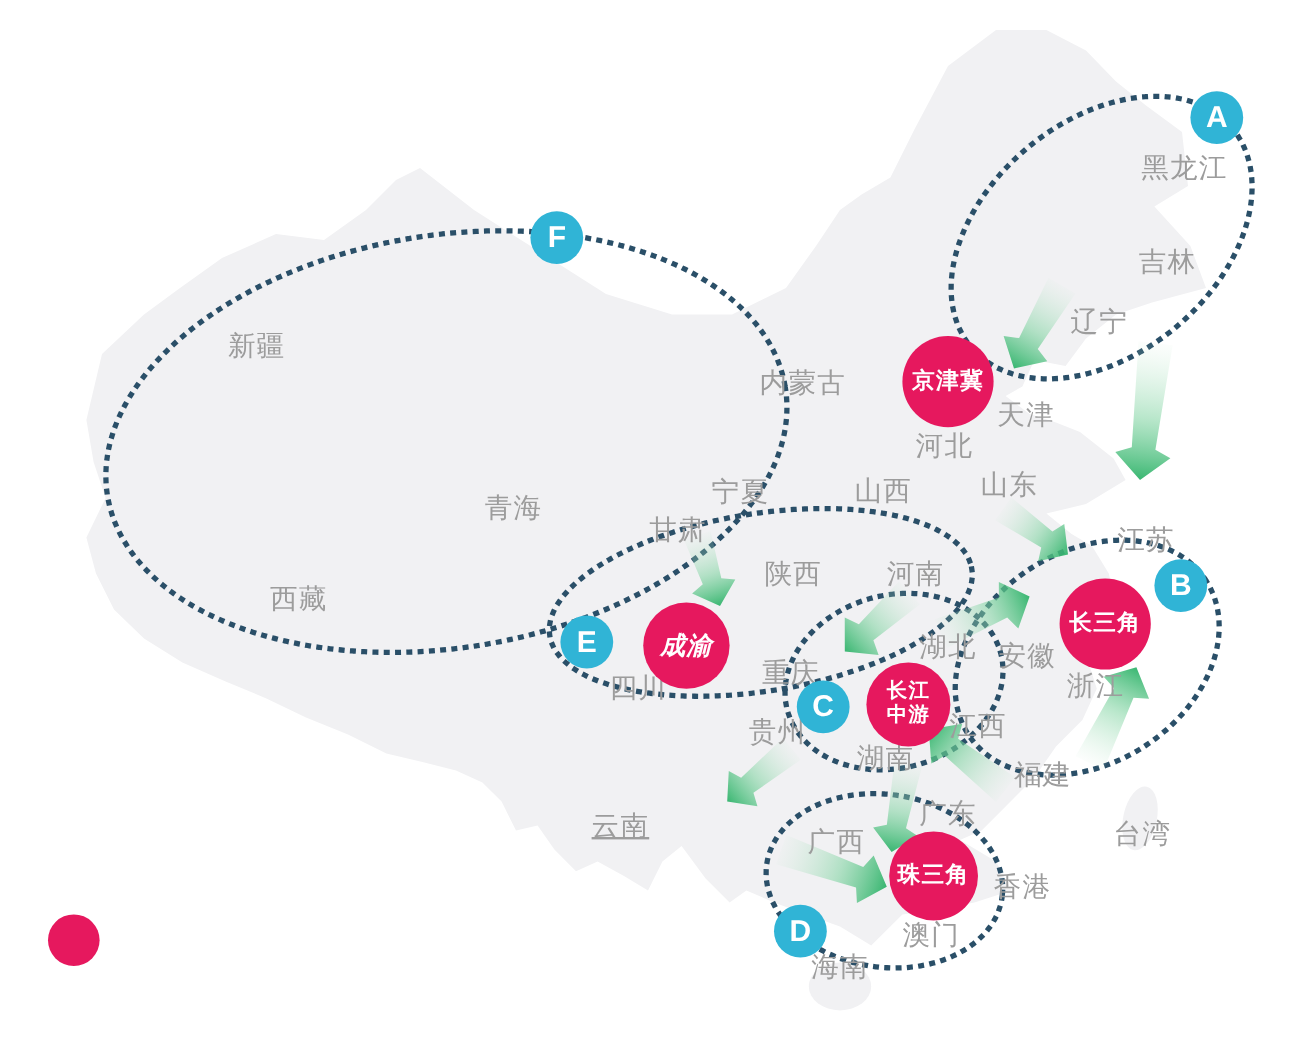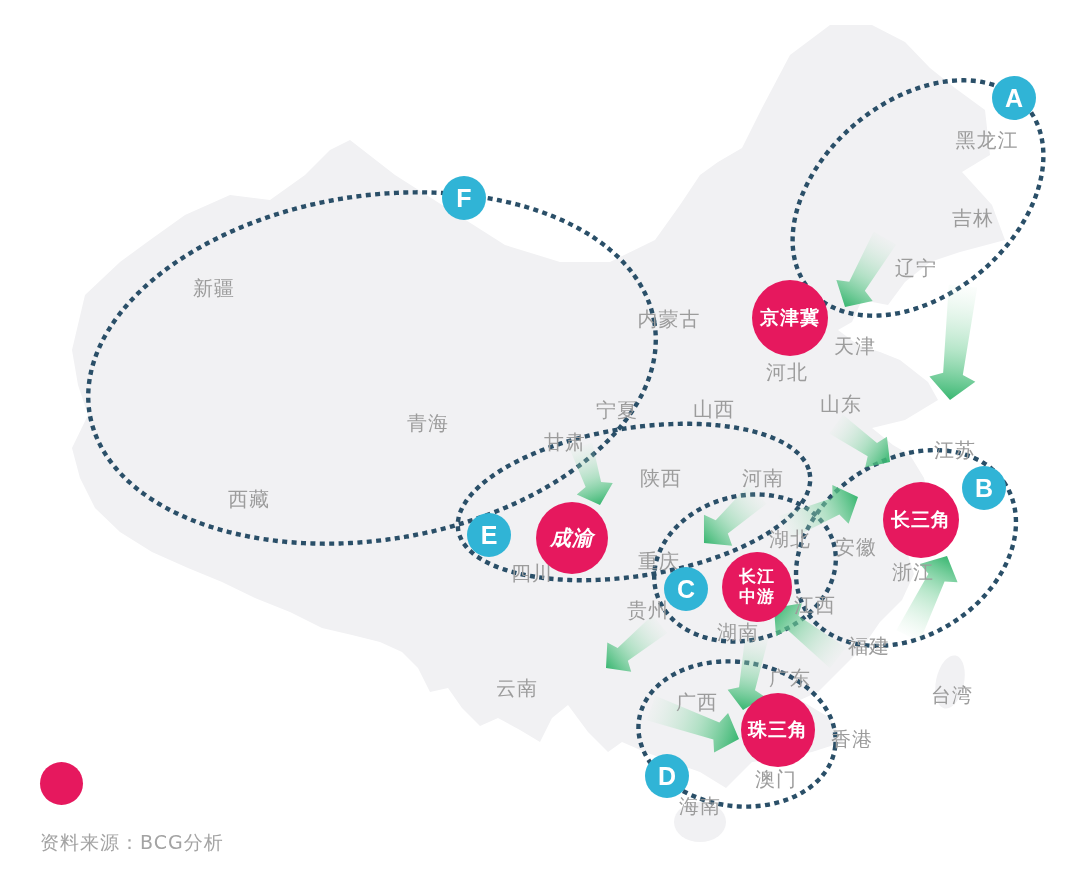--- a/index.html
+++ b/index.html
@@ -8,21 +8,21 @@
     --ring:#2a4f68;
     --prov:#9c9c9c;
     --land:#f1f1f3;
   }
   html,body{margin:0;padding:0;background:#ffffff;}
   body{font-family:"DejaVu Sans","Liberation Sans",sans-serif;}
   .stage{position:relative;width:1080px;height:882px;background:#ffffff;overflow:hidden;}
   .stage svg{position:absolute;left:0;top:0;}
   .prov-label{
     position:absolute;transform:translate(-50%,-50%);
-    color:var(--prov);font-size:20px;letter-spacing:1px;white-space:nowrap;z-index:4;
+    color:var(--prov);font-size:23px;letter-spacing:1px;white-space:nowrap;z-index:4;
   }
   .cluster{
     position:absolute;transform:translate(-50%,-50%);
     background:var(--pink);color:#ffffff;border-radius:50%;
     display:flex;flex-direction:column;align-items:center;justify-content:center;
     font-weight:bold;text-align:right;line-height:1.15;letter-spacing:1px;z-index:6;
   }
   .marker{
     position:absolute;transform:translate(-50%,-50%);
     width:44px;height:44px;border-radius:50%;background:var(--cyan);
@@ -107,40 +107,40 @@
       </g>
   </svg>
 
   <div id="prov-layer">
       <div class="prov-label" style="left: 987px; top: 140px;">黑龙江</div>
       <div class="prov-label" style="left: 973px; top: 218px;">吉林</div>
       <div class="prov-label" style="left: 916px; top: 268px;">辽宁</div>
       <div class="prov-label" style="left: 855px; top: 346px;">天津</div>
       <div class="prov-label" style="left: 787px; top: 372px;">河北</div>
       <div class="prov-label" style="left: 841px; top: 404px;">山东</div>
-      <div class="prov-label" style="left: 714px; top: 409px; text-align: right;">山西</div>
+      <div class="prov-label" style="left: 736px; top: 409px; text-align: right;">山西</div>
       <div class="prov-label" style="left: 621px; top: 319px; margin-left: 48px;">内蒙古</div>
       <div class="prov-label" style="left: 617px; top: 410px;">宁夏</div>
       <div class="prov-label" style="left: 565px; top: 442px;">甘肃</div>
       <div class="prov-label" style="left: 661px; top: 478px;">陕西</div>
       <div class="prov-label" style="left: 763px; top: 478px;">河南</div>
       <div class="prov-label" style="left: 907px; top: 450px; margin-left: 48px;">江苏</div>
       <div class="prov-label" style="left: 214px; top: 288px;">新疆</div>
       <div class="prov-label" style="left: 428px; top: 423px;">青海</div>
       <div class="prov-label" style="left: 249px; top: 499px;">西藏</div>
       <div class="prov-label" style="left: 532px; top: 573px;">四川</div>
       <div class="prov-label" style="left: 659px; top: 561px;">重庆</div>
       <div class="prov-label" style="left: 790px; top: 539px;">湖北</div>
       <div class="prov-label" style="left: 856px; top: 547px;">安徽</div>
       <div class="prov-label" style="left: 913px; top: 572px;">浙江</div>
       <div class="prov-label" style="left: 815px; top: 589px; margin-top: 16px;">江西</div>
       <div class="prov-label" style="left: 648px; top: 610px;">贵州</div>
       <div class="prov-label" style="left: 738px; top: 632px;">湖南</div>
       <div class="prov-label" style="left: 869px; top: 646px;">福建</div>
-      <div class="prov-label" style="left: 517px; top: 688px;">云南</div>
+      <div class="prov-label" style="left: 517px; top: 688px; text-decoration: underline;">云南</div>
       <div class="prov-label" style="left: 697px; top: 702px;">广西</div>
       <div class="prov-label" style="left: 790px; top: 678px;">广东</div>
       <div class="prov-label" style="left: 952px; top: 695px;">台湾</div>
       <div class="prov-label" style="left: 852px; top: 739px;">香港</div>
       <div class="prov-label" style="left: 776px; top: 779px;">澳门</div>
       <div class="prov-label" style="left: 700px; top: 806px;">海南</div>
     </div>
   <div id="cluster-layer">
       <div class="cluster" style="left: 790px; top: 318px; width: 76px; height: 76px; font-size: 19px;">
         <div>京津冀</div>
@@ -165,14 +165,13 @@
       <div class="marker" style="left: 686px; top: 589px;">C</div>
       <div class="marker" style="left: 667px; top: 776px;">D</div>
       <div class="marker" style="left: 489px; top: 535px;">E</div>
       <div class="marker" style="left: 464px; top: 198px;">F</div>
     </div>
 
   <div class="legend">
     <span class="legend-dot"></span>
   </div>
 
-  <div class="source">资料来源：BCG分析</div>
 </div>
 
 </body></html>

